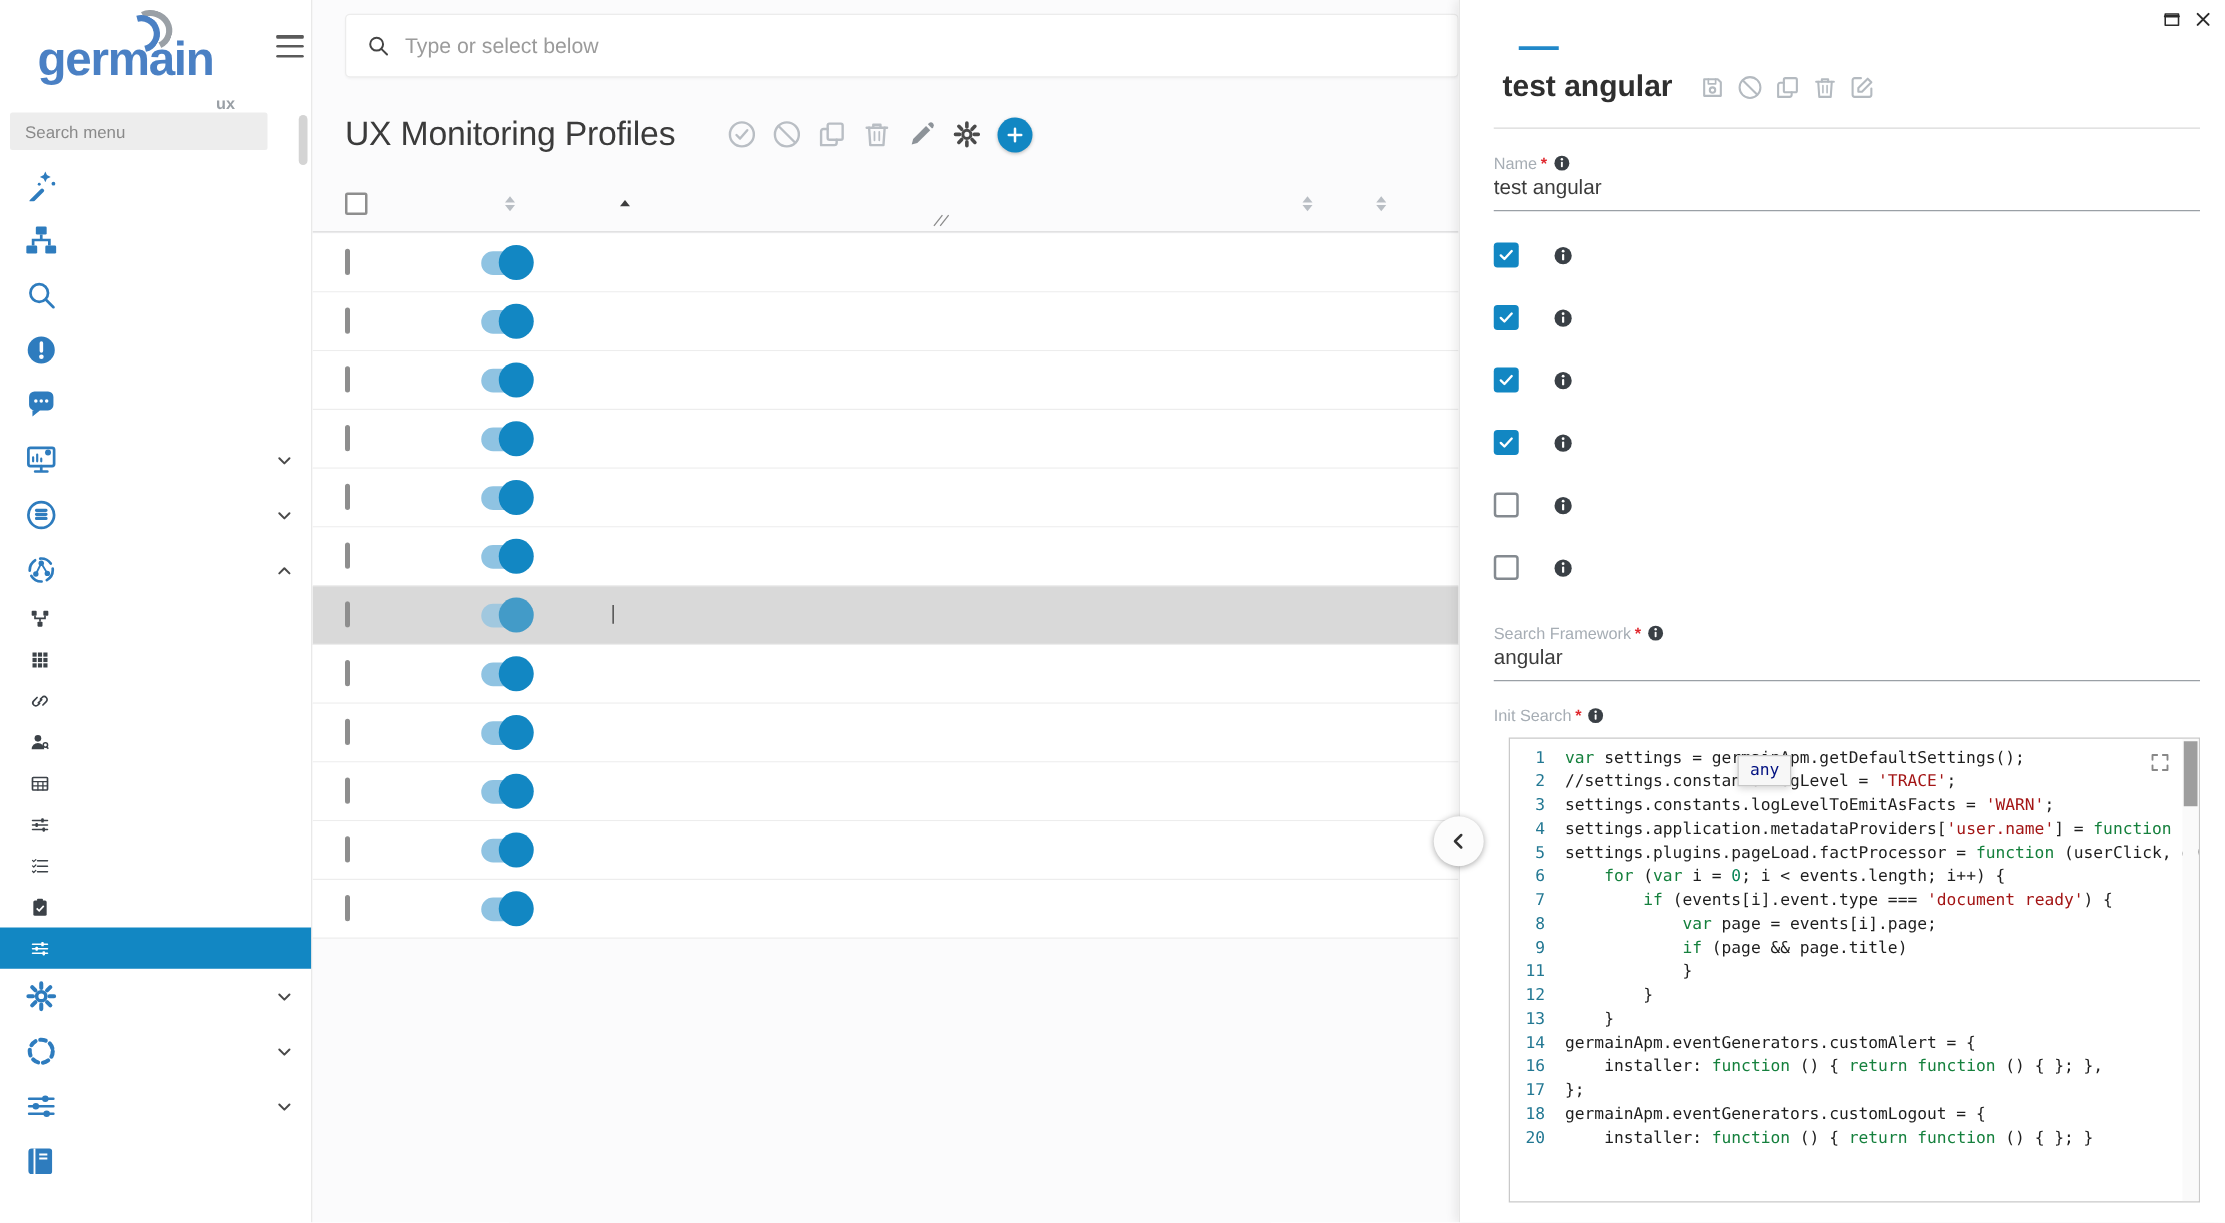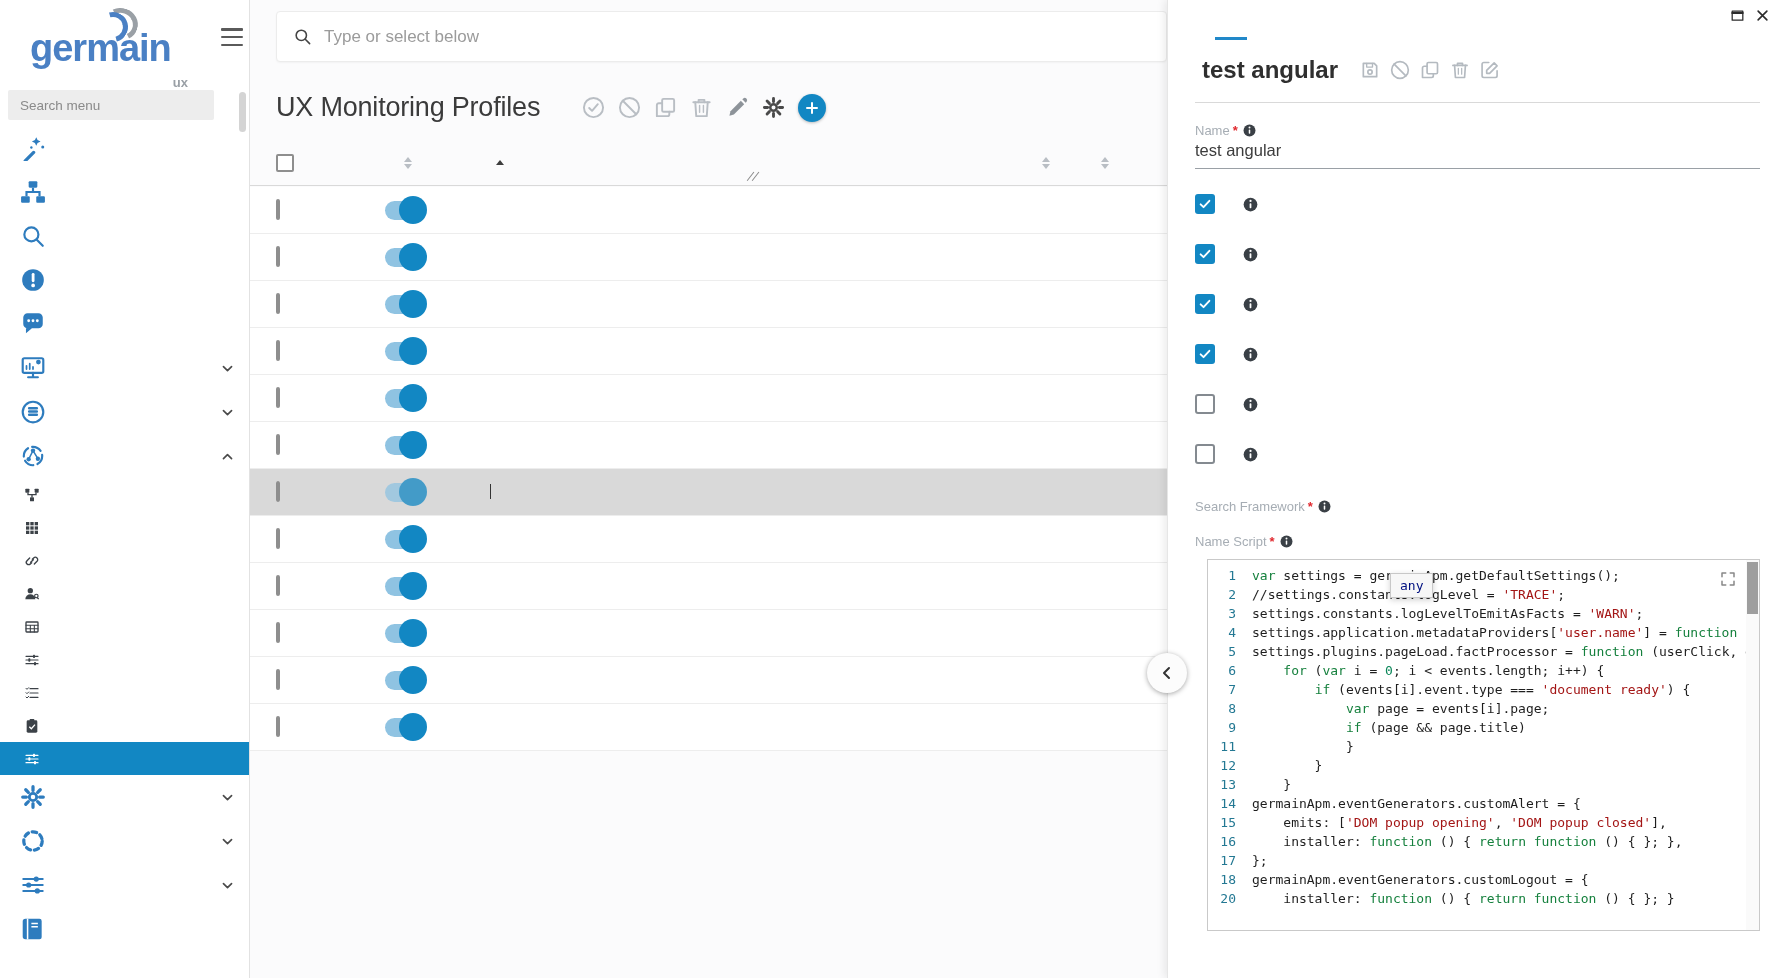--- a/index.html
+++ b/index.html
@@ -732,23 +732,24 @@
 
     <div class="f-label">
       <span>Search Framework</span>
         <span class="req">*</span>
         <span class="info-ic" id="info-fw"><svg viewBox="0 0 24 24" fill="currentColor" stroke="none" width="100%" height="100%">
             <circle cx="12" cy="12" r="11"></circle>
             <rect x="10.6" y="10" width="2.8" height="8" rx="1.2" fill="#fff"></rect>
             <circle cx="12" cy="6.3" r="1.8" fill="#fff"></circle>
           </svg></span>
     </div>
+    <div class="f-value">angular</div>
 
     <div class="f-label">
-      <span>Name Script</span>
+      <span>Init Search</span>
         <span class="req">*</span>
         <span class="info-ic" id="info-script"><svg viewBox="0 0 24 24" fill="currentColor" stroke="none" width="100%" height="100%">
             <circle cx="12" cy="12" r="11"></circle>
             <rect x="10.6" y="10" width="2.8" height="8" rx="1.2" fill="#fff"></rect>
             <circle cx="12" cy="6.3" r="1.8" fill="#fff"></circle>
           </svg></span>
     </div>
     <div class="editor">
       <div class="ed-tooltip">any</div>
       <div class="ed-lines" id="ed-lines">
@@ -758,21 +759,20 @@
           <div class="ed-line"><span class="ln">4</span><span class="lc">settings.application.metadataProviders[<span class="s">'user.name'</span>] = <span class="k">function</span> ()</span></div>
           <div class="ed-line"><span class="ln">5</span><span class="lc">settings.plugins.pageLoad.factProcessor = <span class="k">function</span> (userClick, ev</span></div>
           <div class="ed-line"><span class="ln">6</span><span class="lc">    <span class="k">for</span> (<span class="k">var</span> i = <span class="n">0</span>; i &lt; events.length; i++) {</span></div>
           <div class="ed-line"><span class="ln">7</span><span class="lc">        <span class="k">if</span> (events[i].event.type === <span class="s">'document ready'</span>) {</span></div>
           <div class="ed-line"><span class="ln">8</span><span class="lc">            <span class="k">var</span> page = events[i].page;</span></div>
           <div class="ed-line"><span class="ln">9</span><span class="lc">            <span class="k">if</span> (page &amp;&amp; page.title)</span></div>
           <div class="ed-line"><span class="ln">11</span><span class="lc">            }</span></div>
           <div class="ed-line"><span class="ln">12</span><span class="lc">        }</span></div>
           <div class="ed-line"><span class="ln">13</span><span class="lc">    }</span></div>
           <div class="ed-line"><span class="ln">14</span><span class="lc">germainApm.eventGenerators.customAlert = {</span></div>
-          <div class="ed-line"><span class="ln">15</span><span class="lc">    emits: [<span class="s">'DOM popup opening'</span>, <span class="s">'DOM popup closed'</span>],</span></div>
           <div class="ed-line"><span class="ln">16</span><span class="lc">    installer: <span class="k">function</span> () { <span class="k">return</span> <span class="k">function</span> () { }; },</span></div>
           <div class="ed-line"><span class="ln">17</span><span class="lc">};</span></div>
           <div class="ed-line"><span class="ln">18</span><span class="lc">germainApm.eventGenerators.customLogout = {</span></div>
           <div class="ed-line"><span class="ln">20</span><span class="lc">    installer: <span class="k">function</span> () { <span class="k">return</span> <span class="k">function</span> () { }; }</span></div>
         </div>
       <span class="ed-full" id="ed-full"><svg viewBox="0 0 24 24" fill="none" stroke="currentColor" stroke-width="2" stroke-linecap="round" stroke-linejoin="round" width="100%" height="100%">
             <path d="M9 4H4v5M15 4h5v5M20 15v5h-5M4 15v5h5"></path>
           </svg></span>
       <div class="ed-scroll">
           <div class="ed-thumb"></div>

